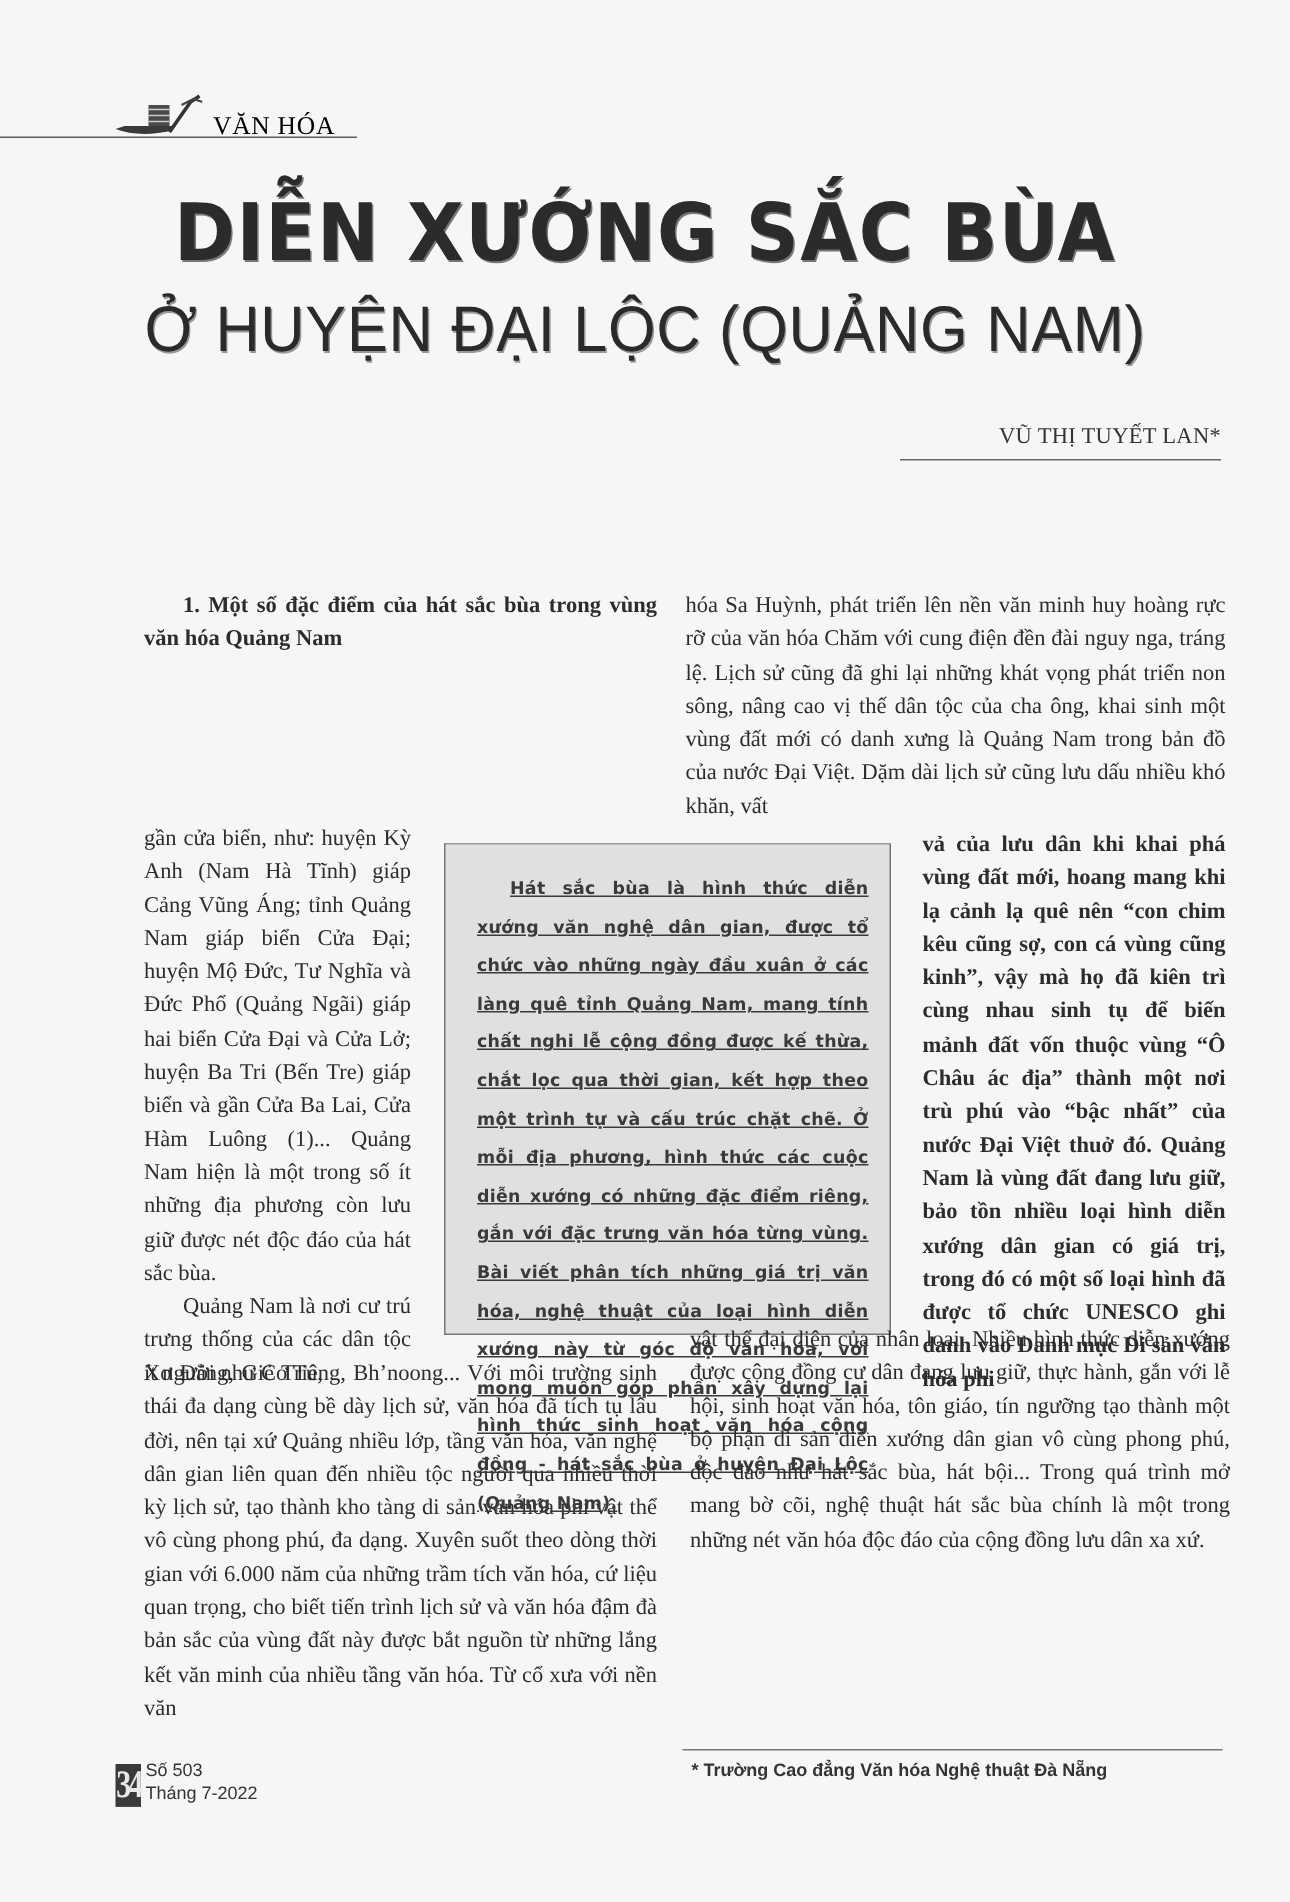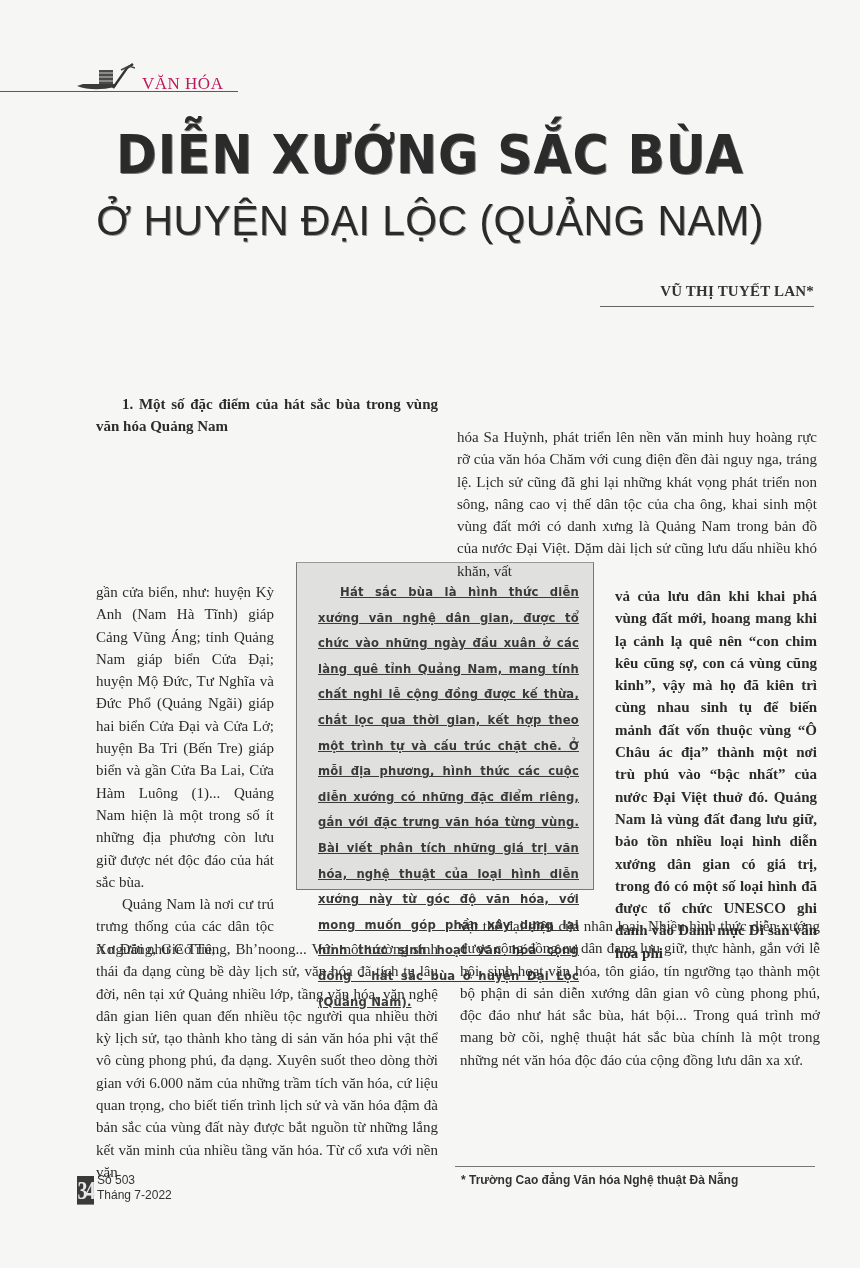--- a/index.html
+++ b/index.html
@@ -7,46 +7,46 @@
     width:860px; height:1268px; position:relative; overflow:hidden;
     background:#f6f6f4;
     color:#2a2a2a;
     font-family:"Liberation Serif", "DejaVu Serif", serif;
   }
   .abs { position:absolute; }
 
   
   #section-rule { left:0; top:91px; width:238px; height:1px; background:#5a5a5a; }
   #boat-icon { left:75px; top:62px; width:60px; height:30px; }
-  #section-label { left:142px; top:74px; font-size:17px; letter-spacing:0.5px; color:#be185d; }
+  #section-label { left:142px; top:74px; font-size:17px; letter-spacing:0.5px; color:#000000; }
 
   
   #title-1 {
     left:0; width:860px; top:127px; text-align:center;
     font-family:"DejaVu Sans", sans-serif; font-weight:bold;
     font-size:49px; letter-spacing:1px; color:#2b2b2b;
     transform:scaleY(1.08);
     text-shadow:1px 1px 0 #777;
   }
   #title-2 {
     left:0; width:860px; top:196px; text-align:center;
     font-family:"Liberation Sans", sans-serif;
     font-size:43px; letter-spacing:0.5px; color:#2a2a2a;
     transform:scaleX(0.95);
     text-shadow:1px 1px 0 #999;
   }
 
   
-  #author { right:46px; top:283px; font-size:15px; font-weight:bold; letter-spacing:0.2px; color:#333; }
+  #author { right:46px; top:283px; font-size:15px; font-weight:normal; letter-spacing:0.2px; color:#333; }
   #author-rule { left:600px; top:306px; width:214px; height:1px; background:#666; }
 
   
   .txt { font-size:15px; line-height:22.3px; text-align:justify; color:#2c2c2c; }
   .txt p { margin:0; text-indent:26px; }
-  .txt p.noind { text-indent:0;margin-top:33px; }
+  .txt p.noind { text-indent:0; }
   .heading { font-weight:bold; }
 
   #col-left-top { left:96px; top:393px; width:342px; }
   #col-left-narrow { left:96px; top:548px; width:178px; }
   #col-left-bottom { left:96px; top:905px; width:342px; }
 
   #col-right-top { left:457px; top:393px; width:360px; }
   #col-right-narrow { left:615px; top:552px; width:202px;font-weight:bold; }
   #col-right-bottom { left:460px; top:882px; width:360px; }
 

